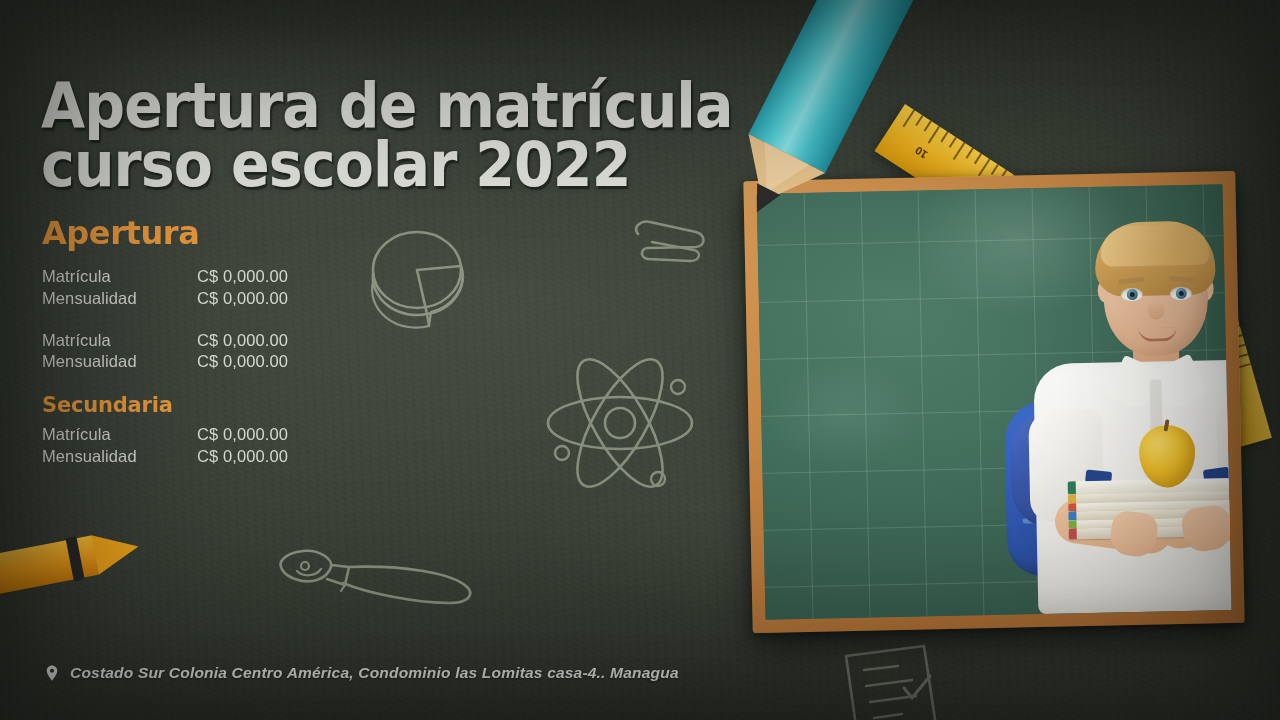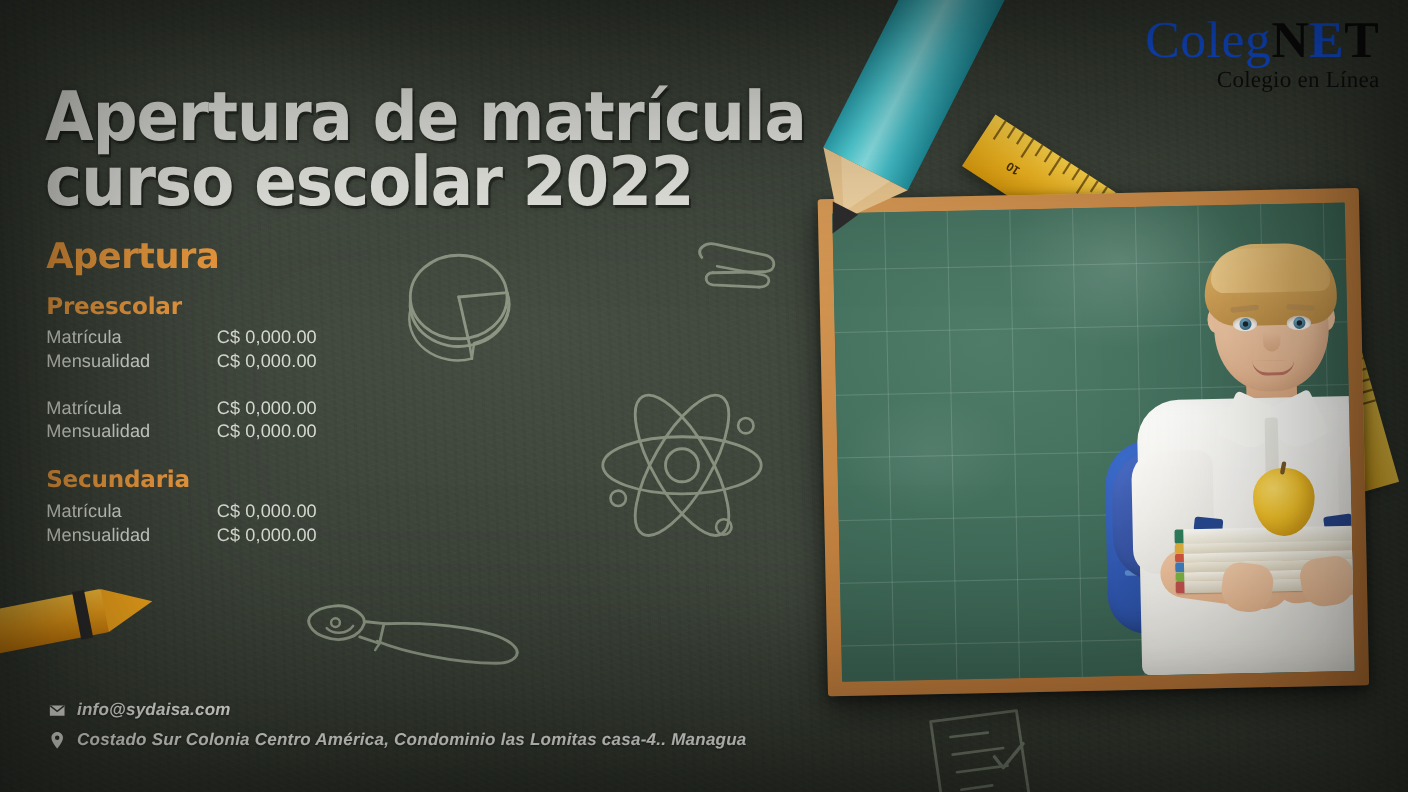--- a/index.html
+++ b/index.html
@@ -455,30 +455,25 @@
       <path d="M54 78 L82 74" stroke-width="2.4"></path>
       <path d="M84 48 L92 58 L110 36" stroke-width="3"></path>
     </svg>
   </div>
 
   <h1 id="headline">
     <span class="ln">Apertura de matrícula</span>
     <span class="ln">curso escolar 2022</span>
   </h1>
 
-  <div id="logo">
-    <div class="wordmark"><span class="lg-coleg">Coleg</span><span class="lg-n">N</span><span class="lg-e">E</span><span class="lg-t">T</span></div>
-    <div class="tagline">Colegio en Línea</div>
-  </div>
 
   <section id="fees">
     <h2 id="fees-title">Apertura</h2>
 
     <div class="fee-group">
-      <h3 class="fee-level">Preescolar</h3>
       <div class="fee-row">
         <span class="fee-label">Matrícula</span>
         <span class="fee-value">C$ 0,000.00</span>
       </div>
       <div class="fee-row">
         <span class="fee-label">Mensualidad</span>
         <span class="fee-value">C$ 0,000.00</span>
       </div>
     </div>
 
@@ -500,29 +495,20 @@
         <span class="fee-value">C$ 0,000.00</span>
       </div>
       <div class="fee-row">
         <span class="fee-label">Mensualidad</span>
         <span class="fee-value">C$ 0,000.00</span>
       </div>
     </div>
   </section>
 
   <footer id="contact">
-    <div class="contact-row">
-      <span class="c-ico">
-        <svg width="16" height="16" viewBox="0 0 24 24">
-            <path d="M2 5h20v14H2z" fill="#f2f2ee"></path>
-            <path d="M2.6 5.6 12 13l9.4-7.4" fill="none" stroke="#3c4338" stroke-width="2"></path>
-          </svg>
-      </span>
-      <span class="c-text">info@sydaisa.com</span>
-    </div>
     <div class="contact-row">
       <span class="c-ico">
         <svg width="14" height="16" viewBox="0 0 24 26">
             <path d="M12 0C7 0 3 4 3 9c0 6.5 9 17 9 17s9-10.5 9-17c0-5-4-9-9-9zm0 12.5A3.5 3.5 0 1 1 12 5.5a3.5 3.5 0 0 1 0 7z"></path>
           </svg>
       </span>
       <span class="c-text">Costado Sur Colonia Centro América, Condominio las Lomitas casa-4.. Managua</span>
     </div>
   </footer>
 

